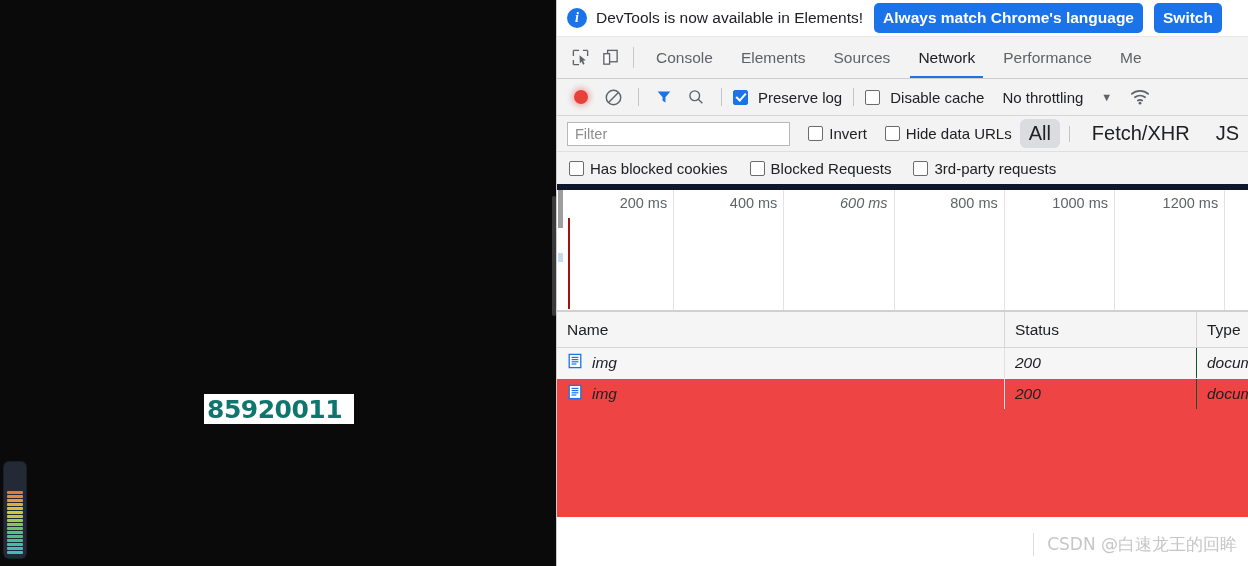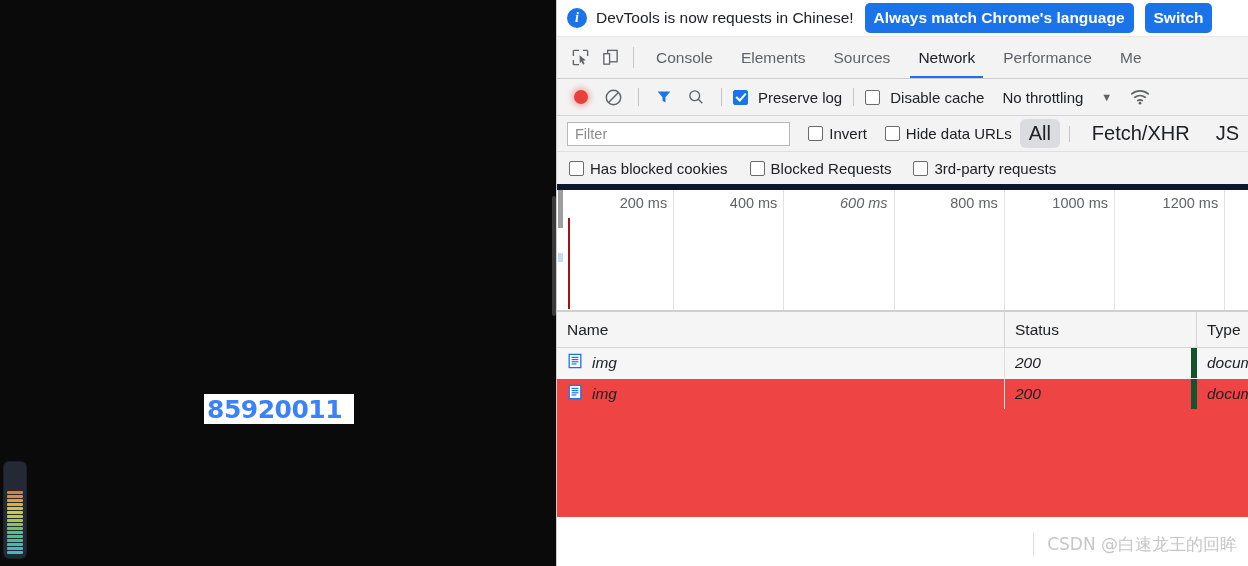--- a/index.html
+++ b/index.html
@@ -24,21 +24,21 @@
     left: 204px; top: 394px;
     width: 150px; height: 30px;
     background: #ffffff;
     display: flex; align-items: center; padding-left: 3px;
   }
   .captcha-text {
     font-family: "DejaVu Sans", sans-serif;
     font-weight: 700;
     font-size: 25px;
     letter-spacing: -0.5px;
-    color: #3b82f6;
+    color: #0f766e;
     line-height: 1;
     white-space: nowrap;
   }
   .level-meter {
     position: absolute;
     left: 4px; bottom: 8px;
     width: 22px; height: 96px;
     background: #232a36;
     border-radius: 5px;
     padding: 4px 3px;
@@ -255,21 +255,21 @@
   }
   .req-row {
     display: flex; height: 31px; align-items: center;
     font-size: 15.5px; color: #202124;
     border-bottom: 1px solid transparent;
     font-style: italic;
   }
   .req-row.alt { background: #f6f6f6; }
   .col-name { flex: 0 0 448px; padding-left: 10px; display: flex; align-items: center; gap: 9px; border-right: 1px solid #e0e0e0; height: 100%; }
   .req-head .col-name { border-right: 1px solid #d6d6d6; }
-  .col-status { flex: 0 0 192px; padding-left: 10px; display: flex; align-items: center; border-right: 6px solid #14532d; height: 100%; }
+  .col-status { flex: 0 0 192px; padding-left: 10px; display: flex; align-items: center; border-right: 1px solid #14532d; height: 100%; }
   .req-head .col-status { border-right: 1px solid #d6d6d6; }
   .col-type { flex: 1 1 auto; padding-left: 10px; display: flex; align-items: center; height: 100%; overflow: hidden; white-space: nowrap; }
   .doc-icon { flex: 0 0 auto; }
 
   
   .watermark {
     position: absolute; right: 11px; bottom: 10px;
     font-size: 17px; color: #c6c6c6;
     font-family: "DejaVu Sans", sans-serif;
     white-space: nowrap;
@@ -304,21 +304,21 @@
         <i style="background: rgb(70, 185, 179);"></i>
         <i style="background: rgb(74, 183, 184);"></i>
       </div>
     <div class="page-scroll"></div>
   </div>
 
   <div class="devtools">
 
     <div class="notify-bar">
       <span class="info-icon">i</span>
-      <span class="notify-text">DevTools is now requests in Chinese!</span>
+      <span class="notify-text">DevTools is now available in Elements!</span>
       <button class="notify-btn">Always match Chrome's language</button>
       <button class="notify-btn">Switch</button>
     </div>
 
     <div class="tab-strip">
       <div class="tool-btn">
         <svg width="19" height="19" viewBox="0 0 20 20">
           <path d="M2.5 2.5h6M2.5 2.5v6M17.5 2.5h-5M17.5 2.5v6M2.5 17.5h6M2.5 17.5v-5" fill="none" stroke="#5f6368" stroke-width="1.4"></path>
           <path d="M9 7.5l6.5 5.5-2.8.5 1.6 3.2-1.6.8-1.6-3.2-1.8 2.1z" fill="#5f6368"></path>
         </svg>

